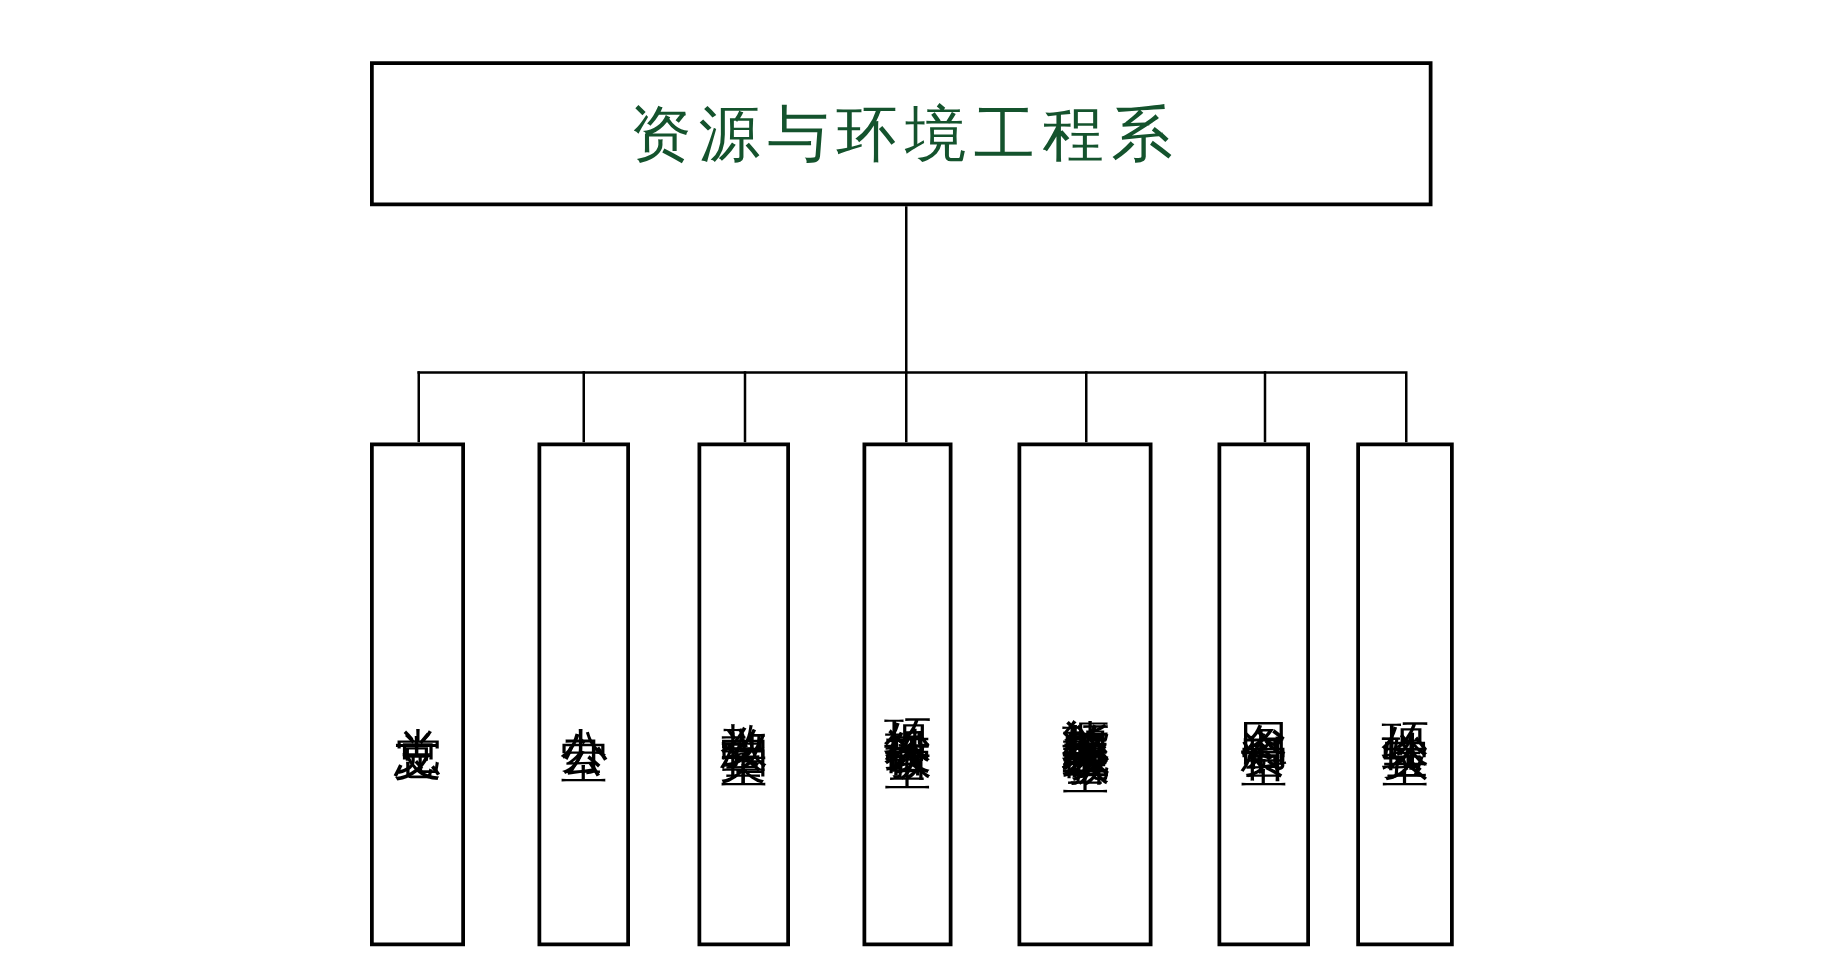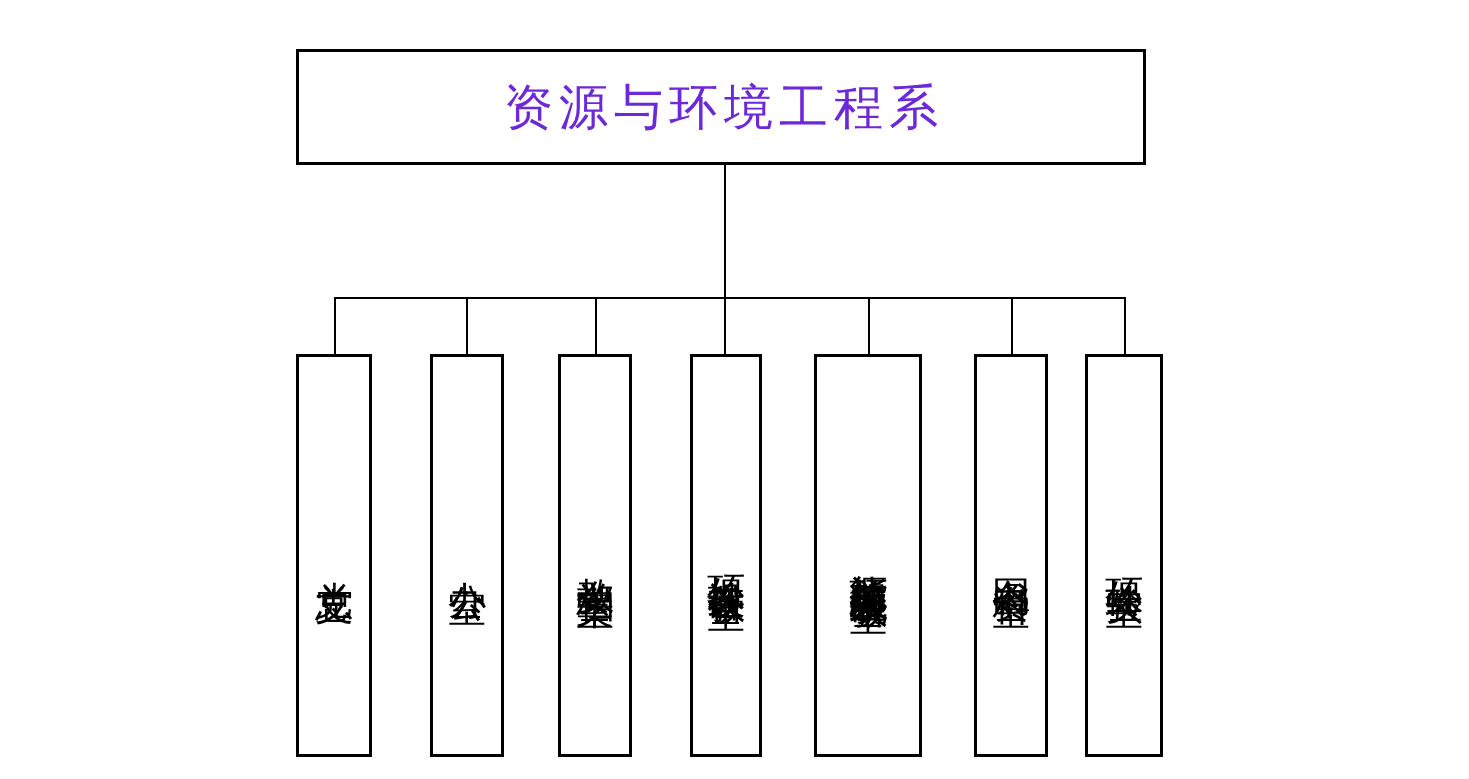--- a/index.html
+++ b/index.html
@@ -29,21 +29,21 @@
     border: 3px solid #000000;
     background: #ffffff;
     display: flex;
     align-items: center;
     justify-content: center;
   }
   .root-title {
     font-family: "DejaVu Serif", "Liberation Serif", serif;
     font-size: 49px;
     line-height: 1;
-    color: #6d28d9;
+    color: #14532d;
     letter-spacing: 6px;
     white-space: nowrap;
     padding-left: 6px;
   }
 
   
   .line {
     position: absolute;
     background: #000000;
   }

